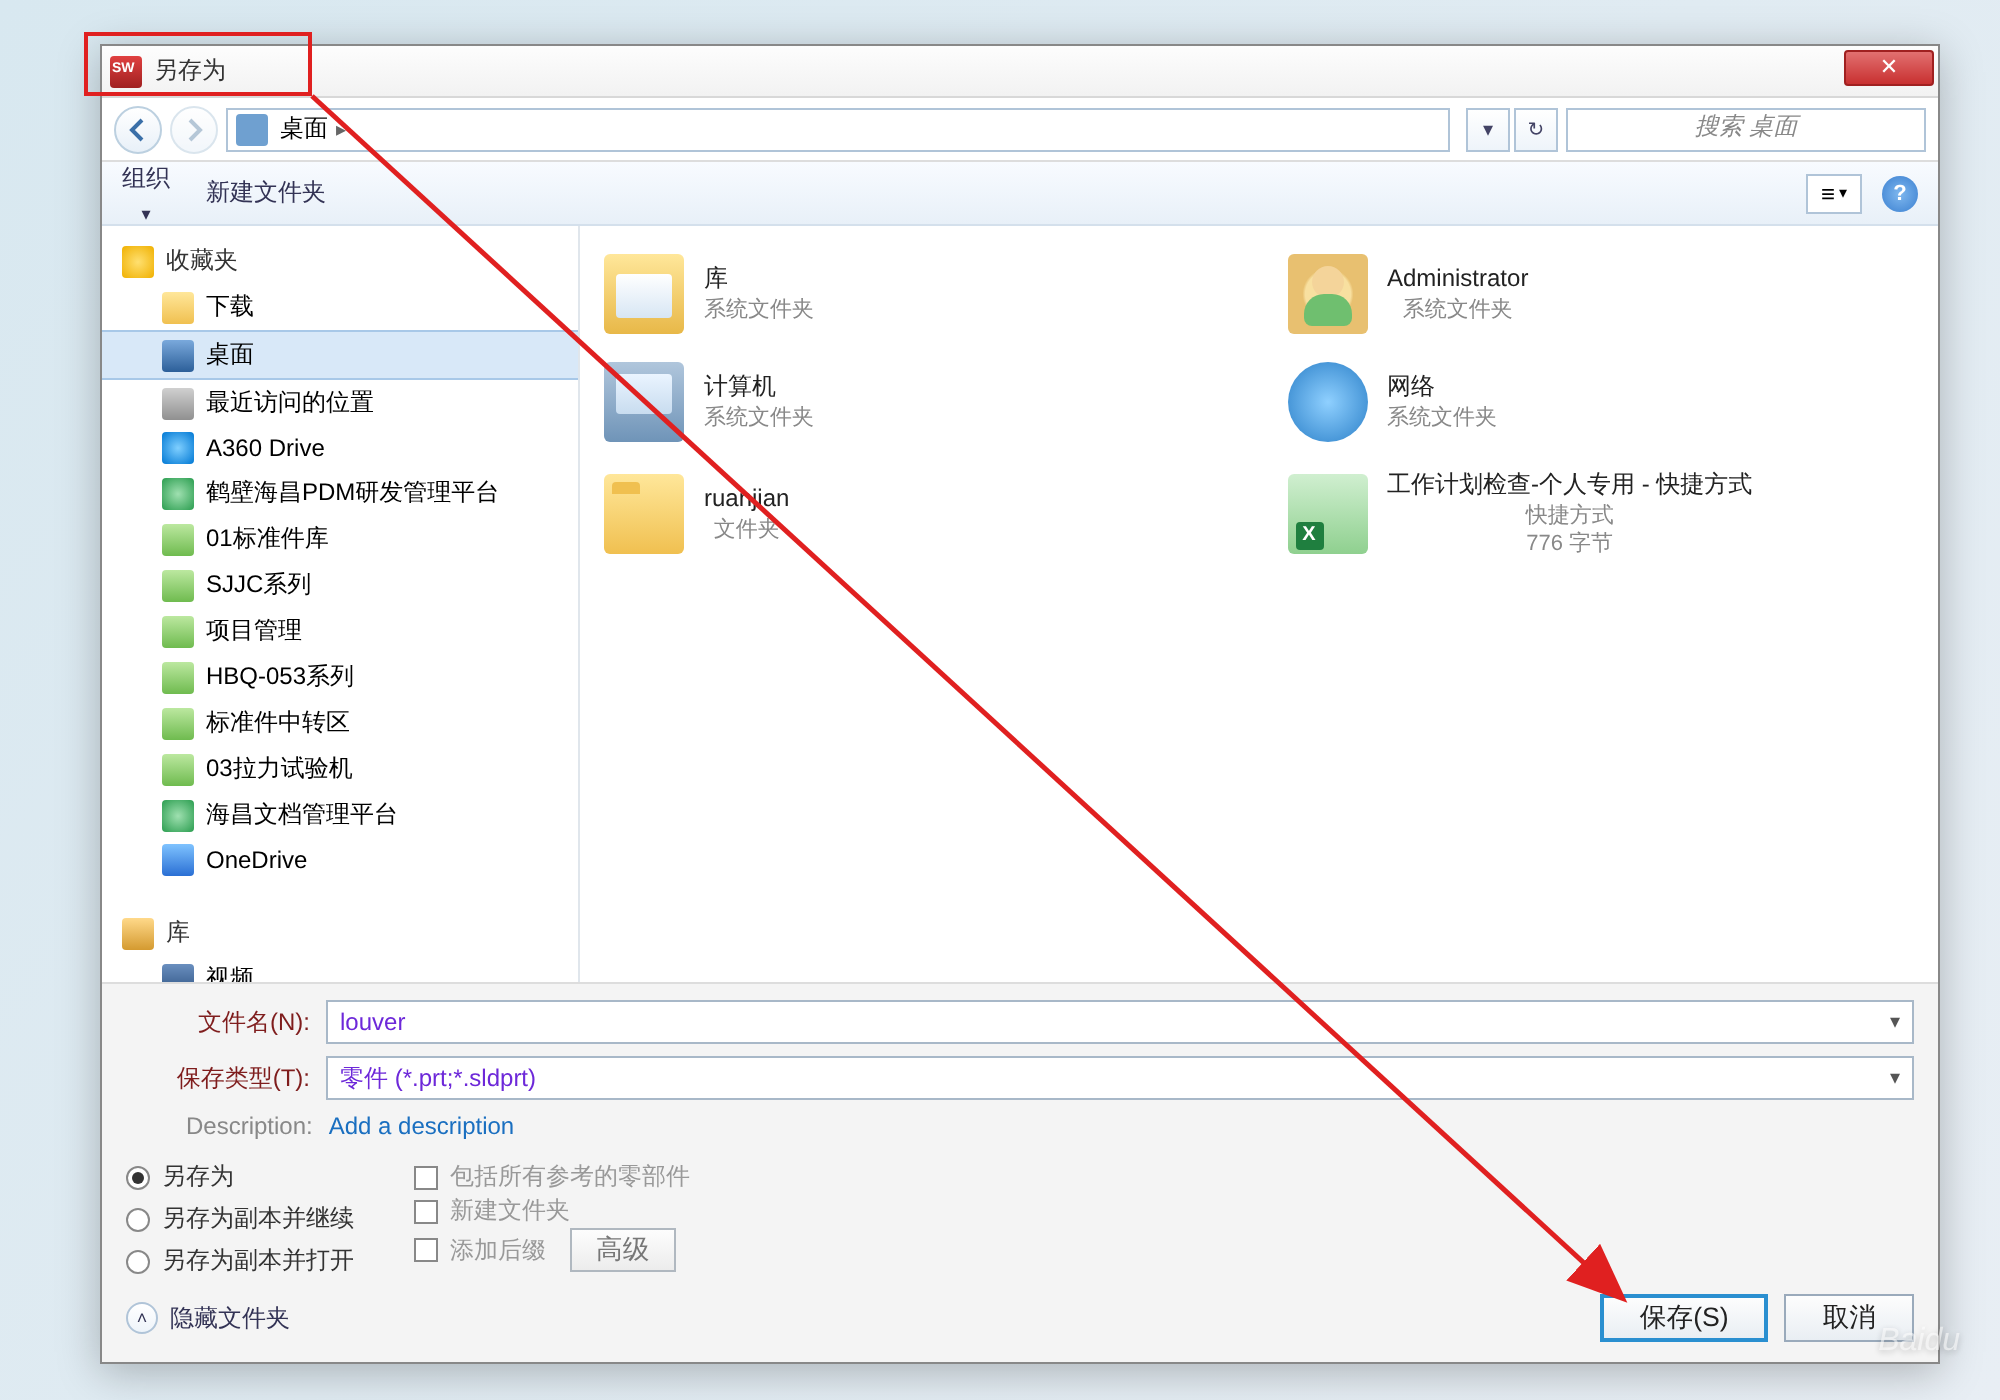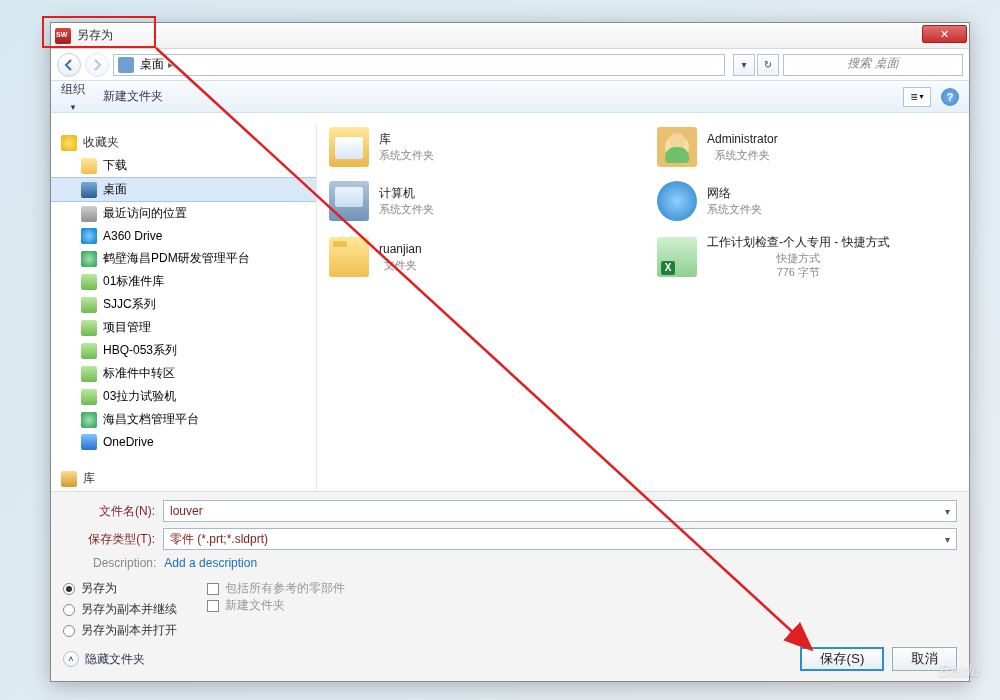--- a/index.html
+++ b/index.html
@@ -106,24 +106,23 @@
   .toolbar .tbitem{color:#335; cursor:pointer; display:flex;align-items:center;gap:4px;flex-direction:column;}
   .toolbar .right{margin-left:auto;display:flex;gap:10px;align-items:center;}
   .viewbtn{width:28px;height:20px;border:1px solid #b0c4d8;background:#fff;cursor:pointer;display:flex;align-items:center;justify-content:center;}
   .helpicon{width:18px;height:18px;border-radius:50%;background:radial-gradient(#7fb8ef,#3a7fd0);color:#fff;display:flex;align-items:center;justify-content:center;font-weight:bold;font-size:11px;cursor:pointer;}
   
   .main{
     flex:1; display:flex; min-height:0;
     border-bottom:1px solid #ddd;
   }
   .sidebar{
-    width:266px; border-right:1px solid #e0e6ec;
+    width:239px; border-right:1px solid #e0e6ec;
     padding:6px 0;
     overflow:auto;
-    margin-top:12px;
   }
   .group-label{display:flex;align-items:center;gap:6px;padding:3px 10px;color:#333;}
   .tree-item{
     display:flex;align-items:center;gap:6px;
     padding:3px 10px 3px 30px;
     cursor:pointer; color:#000000;
   }
   .tree-item.sel{background:#d8e8f8;border:1px solid #a8c8e8;border-left:none;border-right:none;}
   .ticon{width:16px;height:16px;flex-shrink:0;border-radius:2px;}
   .ic-star{background:radial-gradient(#ffe070,#f0b000);}
@@ -162,21 +161,21 @@
     padding:8px 12px 10px 12px;
     background:#f4f4f4;
     display:flex;flex-direction:column;gap:6px;
   }
   .frow{display:flex;align-items:center;gap:8px;}
   .frow label{width:92px;text-align:right;color:#7f1d1d;}
   .combo{
     flex:1;height:22px;border:1px solid #a8b8c8;background:#fff;
     display:flex;align-items:center;padding:0 6px;justify-content:space-between;
   }
-  .combo .cv{color:#7f1d1d;}
+  .combo .cv{color:#6d28d9;}
   .combo .carrow{color:#555;font-size:10px;}
   .desc-row{display:flex;align-items:center;gap:8px;padding-left:30px;}
   .desc-row .dl{color:#888;}
   .desc-row .addlink{color:#1a6fc0;cursor:pointer;}
   .optsrow{display:flex;align-items:flex-start;gap:30px;padding-top:4px;}
   .radiogroup,.checkgroup{display:flex;flex-direction:column;gap:4px;}
   .radio,.check{display:flex;align-items:center;gap:6px;color:#333;}
   .radio.disabled,.check.disabled{color:#999;}
   .rdot{width:12px;height:12px;border:1px solid #888;border-radius:50%;background:#fff;display:inline-flex;align-items:center;justify-content:center;}
   .rdot.on::after{content:"";width:6px;height:6px;background:#333;border-radius:50%;}
@@ -439,20 +438,25 @@
       <div class="checkgroup">
         <div id="checks">
             <div class="check disabled">
               <span class="cbox"></span>
               <span>包括所有参考的零部件</span>
             </div>
             <div class="check disabled">
               <span class="cbox"></span>
               <span>新建文件夹</span>
             </div>
+            <div class="check disabled">
+              <span class="cbox"></span>
+              <span>添加后缀</span>
+              <button class="advbtn">高级</button>
+            </div>
           </div>
       </div>
     </div>
 
     <div class="buttonrow">
       <div class="hidefold">
         <span class="chev">˄</span>
         <span>隐藏文件夹</span>
       </div>
       <div class="btns">

